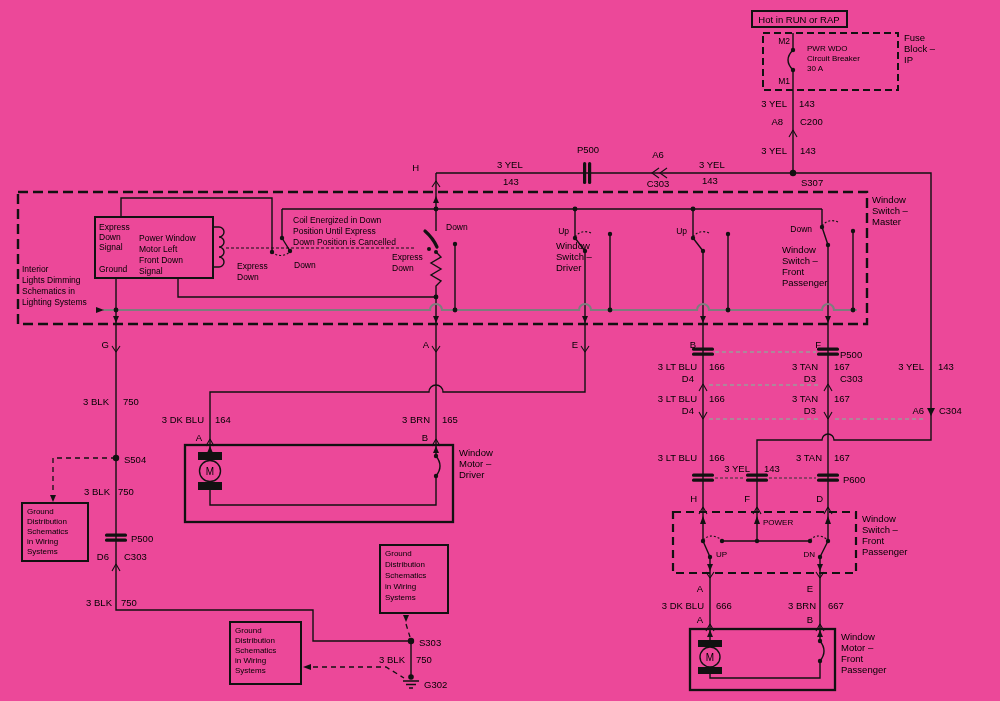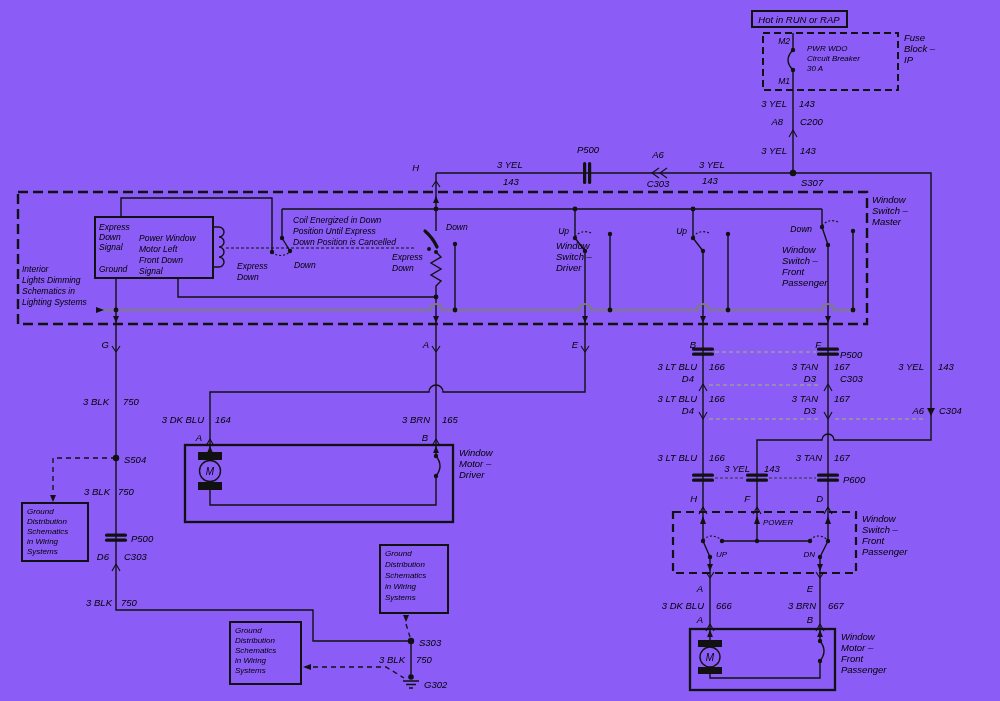--- a/index.html
+++ b/index.html
@@ -1,16 +1,16 @@
 <!DOCTYPE html>
 <html><head>
 <meta charset="utf-8">
 <style>
   html,body{margin:0;padding:0;background:#fff;}
-  #stage{position:relative;width:1000px;height:701px;background:#8b5cf6;font-family:"Liberation Sans",sans-serif;font-style:italic;}
+  #stage{position:relative;width:1000px;height:701px;background:#ec4899;font-family:"Liberation Sans",sans-serif;}
   svg{position:absolute;left:0;top:0;}
   svg text{fill:#000;font-family:"Liberation Sans",sans-serif;}
   .t{font-size:9.5px;}
   .s{font-size:8.5px;}
   .xs{font-size:8px;}
   .mt{font-size:10px;}
   .w{stroke:#111;stroke-width:1.4;fill:none;}
   .thin{stroke:#111;stroke-width:1.1;fill:none;}
   .thick{stroke:#111;stroke-width:3.2;fill:none;stroke-linecap:round;}
   .box{stroke:#111;stroke-width:2;fill:none;}

